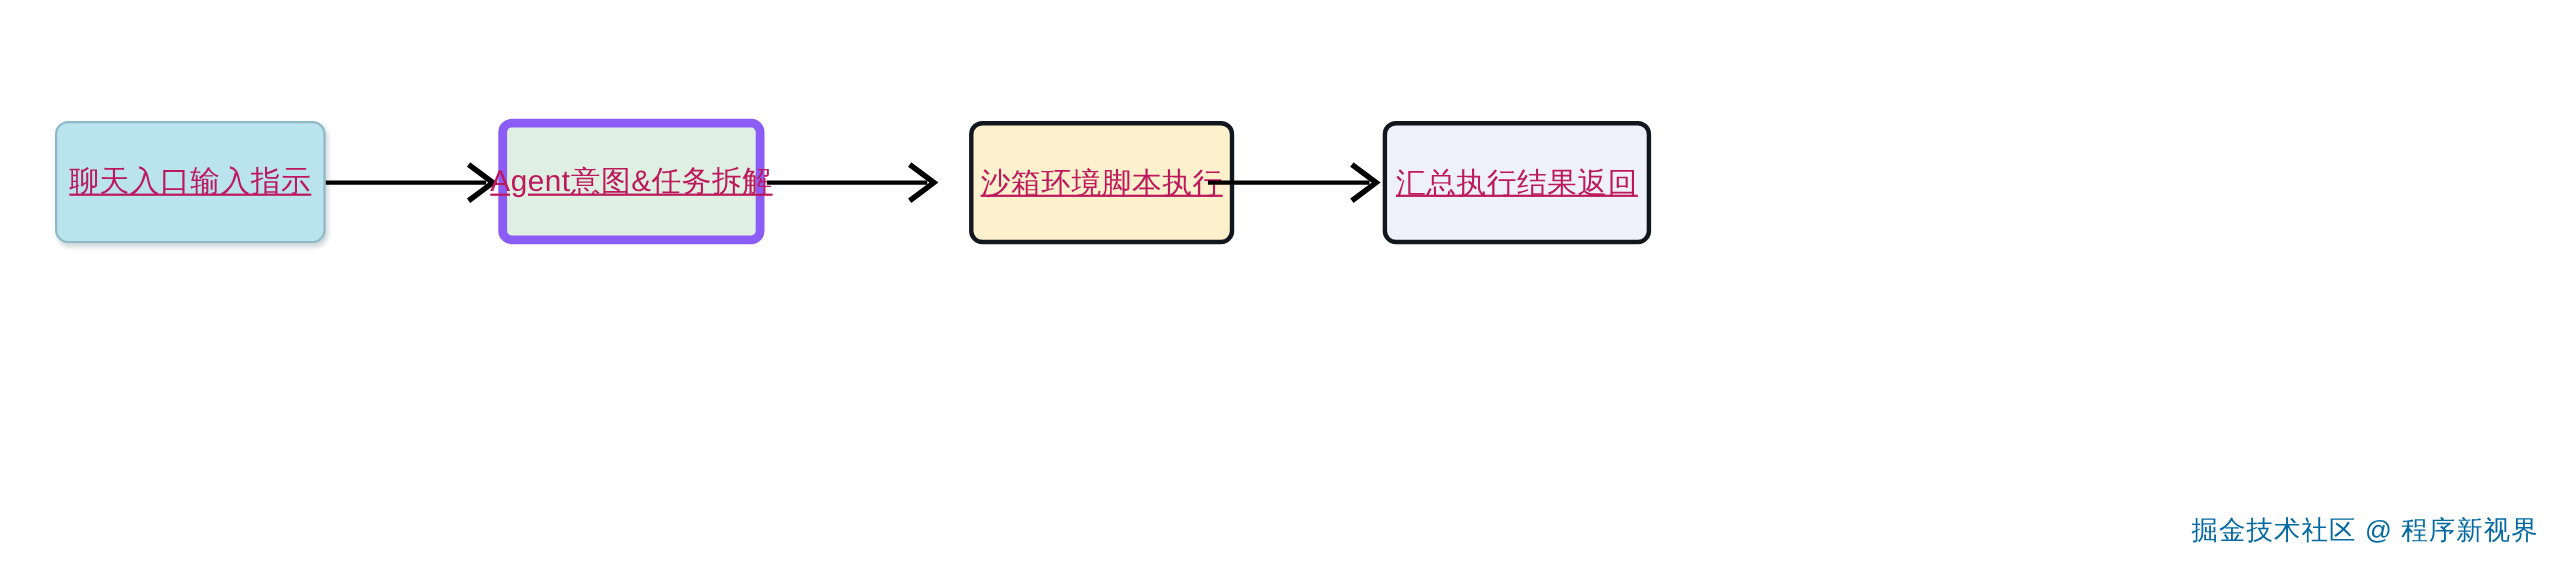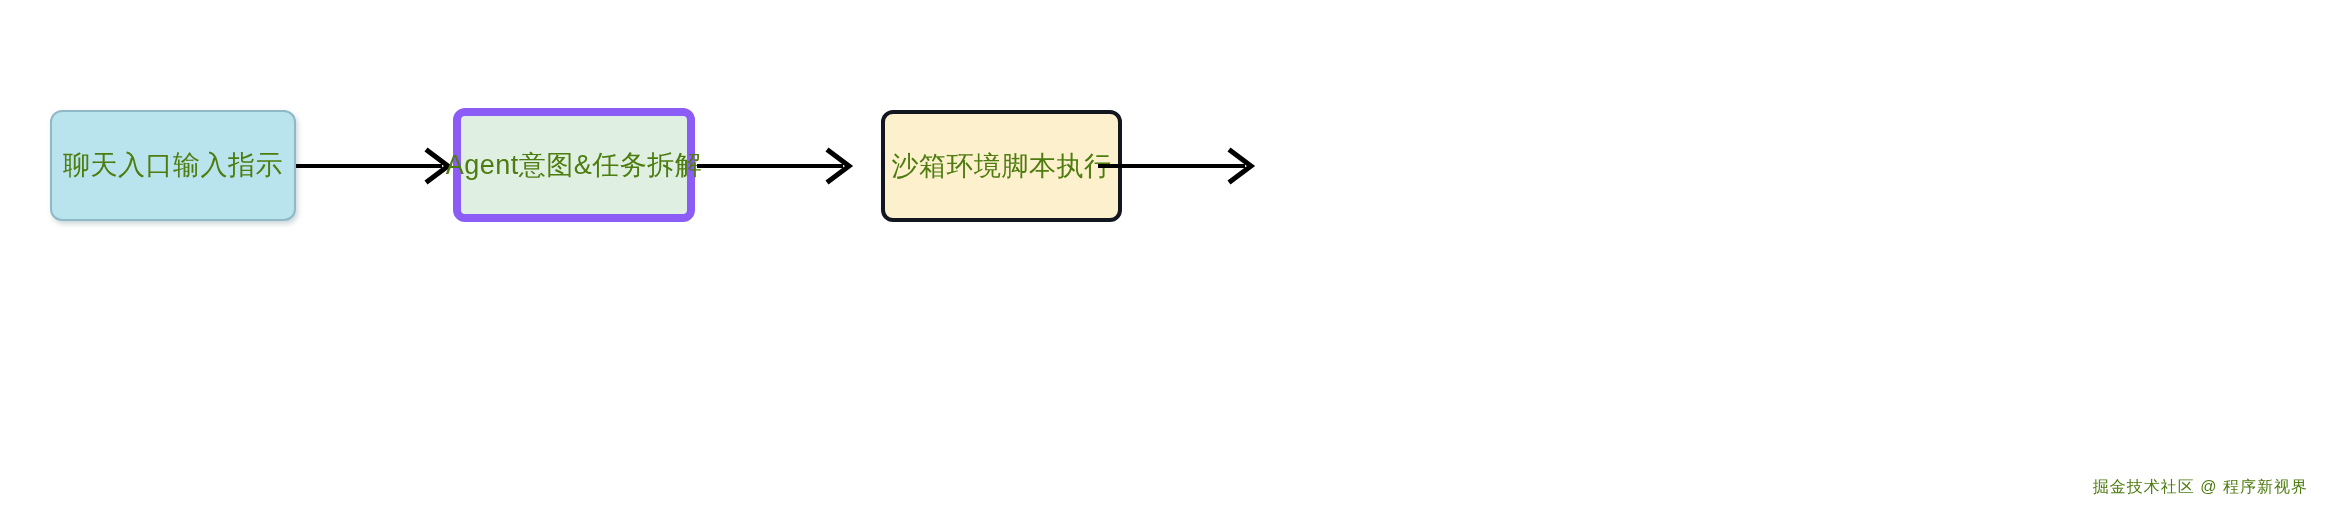--- a/index.html
+++ b/index.html
@@ -25,23 +25,24 @@
     box-sizing: border-box;
     display: flex;
     align-items: center;
     justify-content: center;
     border-radius: 12px;
     text-align: center;
   }
   .node-label {
     font-size: 27px;
     line-height: 1.2;
-    color: #4d7c0f;
+    color: #be185d;
     letter-spacing: 0.5px;
     white-space: nowrap;
+    text-decoration: underline;
   }
 
   
   .node-1 {
     left: 50px;
     top: 110px;
     width: 246px;
     height: 111px;
     background: #b9e4ee;
     border: 2.5px solid #8fb9c6;
@@ -87,22 +88,22 @@
   .connector svg { display: block; }
   .conn-1 { left: 296px; width: 160px; }
   .conn-2 { left: 697px; width: 160px; }
   .conn-3 { left: 1098px; width: 161px; }
 
   
   .watermark {
     position: absolute;
     right: 28px;
     bottom: 24px;
-    font-size: 16px;
-    color: #4d7c0f;
+    font-size: 24px;
+    color: #0369a1;
     letter-spacing: 1px;
     white-space: nowrap;
   }
 </style>
 </head>
 <body>
 
 <div id="canvas">
 
   <div class="node node-1">
@@ -131,16 +132,19 @@
     <span class="node-label">沙箱环境脚本执行</span>
   </div>
 
   <div class="connector conn-3">
     <svg width="161" height="46" viewBox="0 0 161 46" xmlns="http://www.w3.org/2000/svg">
       <line x1="0" y1="23" x2="147" y2="23" stroke="#000000" stroke-width="4"></line>
       <polyline points="133,8 153,23 133,38" fill="none" stroke="#000000" stroke-width="5" stroke-linecap="square" stroke-linejoin="miter"></polyline>
     </svg>
   </div>
 
+  <div class="node node-4">
+    <span class="node-label">汇总执行结果返回</span>
+  </div>
 
   <div class="watermark">掘金技术社区 @ 程序新视界</div>
 
 </div>
 
 </body></html>

